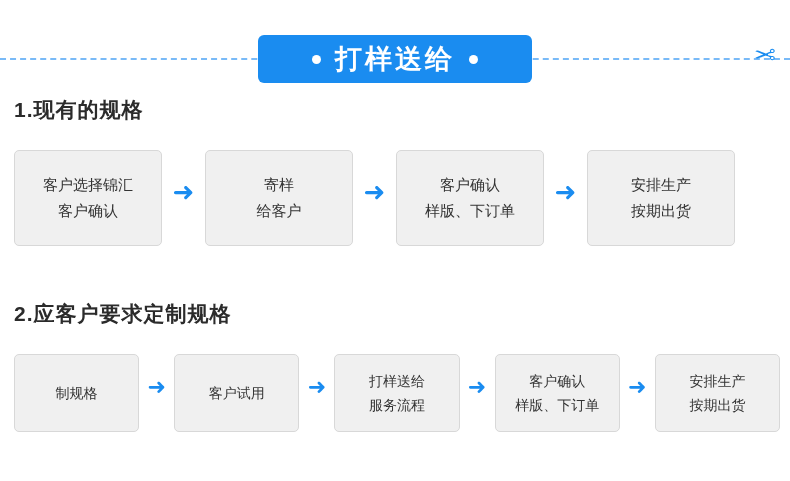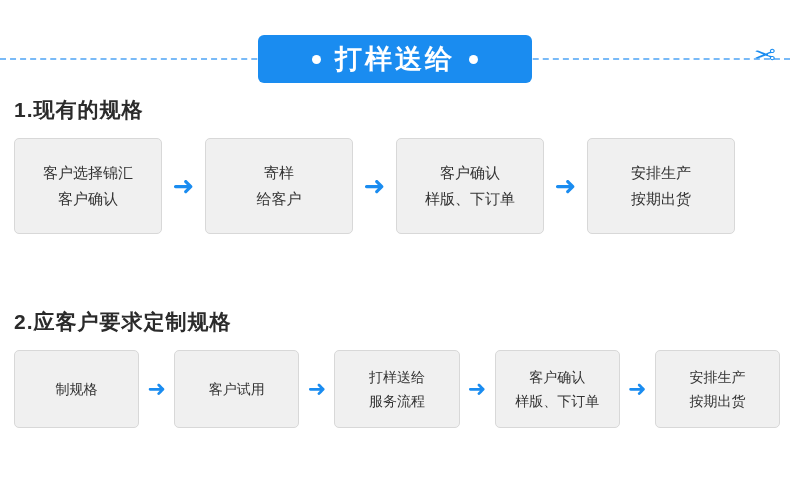--- a/index.html
+++ b/index.html
@@ -67,21 +67,21 @@
     transform: scaleX(-1);
   }
 
   
   .section {
     position: absolute;
     left: 0;
     width: 790px;
   }
   .section-1 { top: 96px; }
-  .section-2 { top: 308px; }
+  .section-2 { top: 300px; }
 
   .section-heading {
     font-size: 21px;
     font-weight: bold;
     color: #2b2b2b;
     padding-left: 14px;
     letter-spacing: 1px;
   }
 
   .flow {
@@ -97,20 +97,21 @@
     background: #f0f0f0;
     border: 1px solid #d8d8d8;
     border-radius: 5px;
     display: flex;
     flex-direction: column;
     align-items: center;
     justify-content: center;
     box-sizing: border-box;
     text-align: center;
     color: #333333;
+    margin-top: 12px;
   }
   .flow-1 .flow-box {
     width: 148px;
     height: 96px;
     font-size: 15px;
     line-height: 26px;
   }
   .flow-2 .flow-box {
     width: 128px;
     height: 78px;

